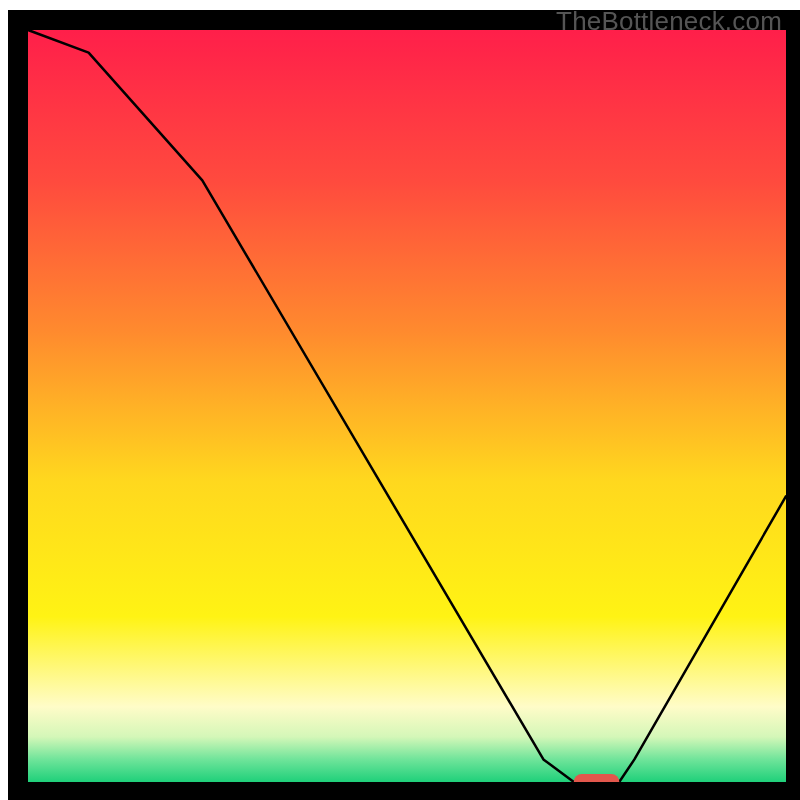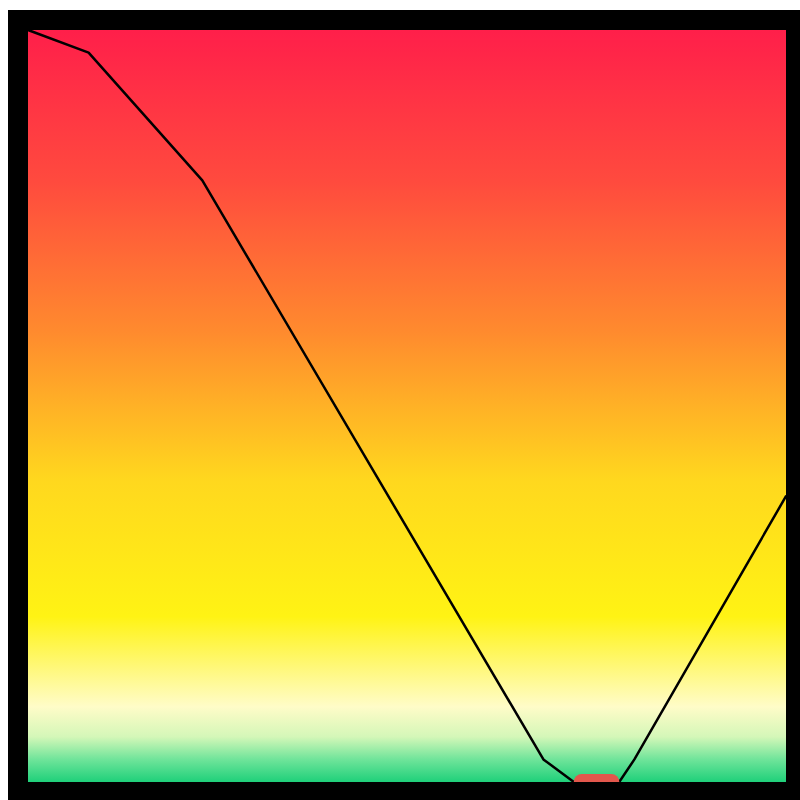--- a/index.html
+++ b/index.html
@@ -27,20 +27,21 @@
     user-select: none;
   }
   svg {
     display: block;
   }
 </style>
 </head>
 <body>
 
 <div class="chart-container">
+  <div class="watermark">TheBottleneck.com</div>
 
   <svg width="800" height="800" viewBox="0 0 800 800">
     <defs>
       <linearGradient id="bg-grad" x1="0" y1="0" x2="0" y2="1">
 
       <stop offset="0.00%" stop-color="#ff1f4a"></stop>
           <stop offset="20.00%" stop-color="#ff4a3e"></stop>
           <stop offset="40.00%" stop-color="#ff8a2e"></stop>
           <stop offset="60.00%" stop-color="#ffd81e"></stop>
           <stop offset="78.00%" stop-color="#fff314"></stop>

